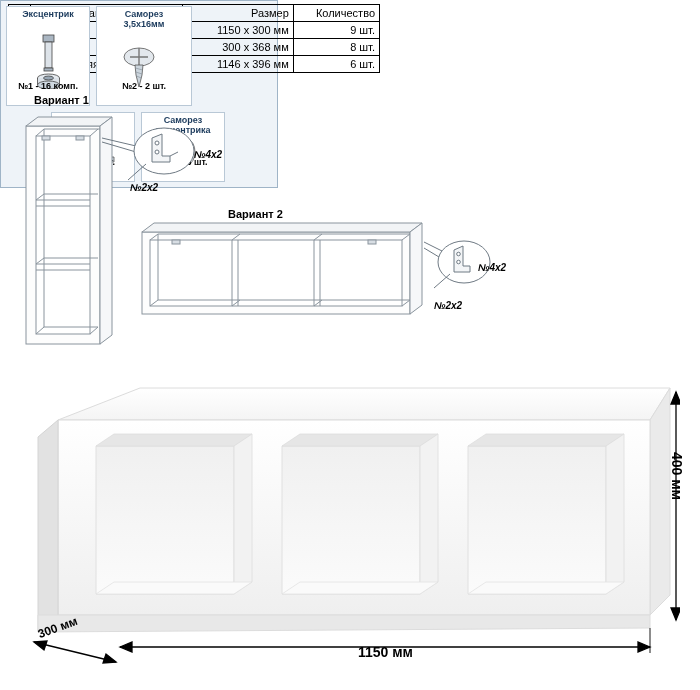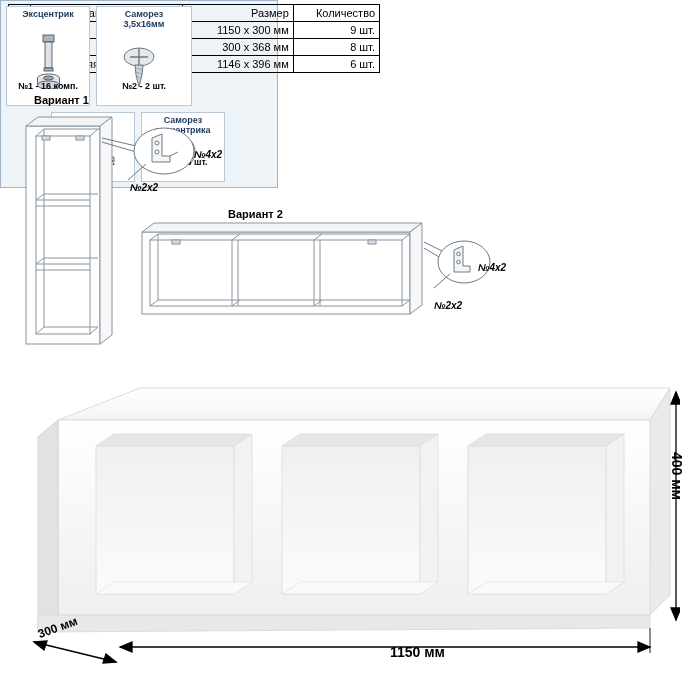--- a/index.html
+++ b/index.html
@@ -90,21 +90,21 @@
     font-size: 10px;
     font-weight: bold;
     color: #000;
     white-space: nowrap;
     font-style: italic;
   }
 
   
   #dim-width {
     left: 358px; top: 644px;
-    font-size: 14px; font-weight: bold; margin-left: 32px;
+    font-size: 14px; font-weight: bold;
   }
   #dim-height {
     left: 669px; top: 452px;
     font-size: 14px; font-weight: bold;
     writing-mode: vertical-rl;
     text-orientation: mixed;
   }
   #dim-depth {
     left: 36px; top: 628px;
     font-size: 12px; font-weight: bold;

